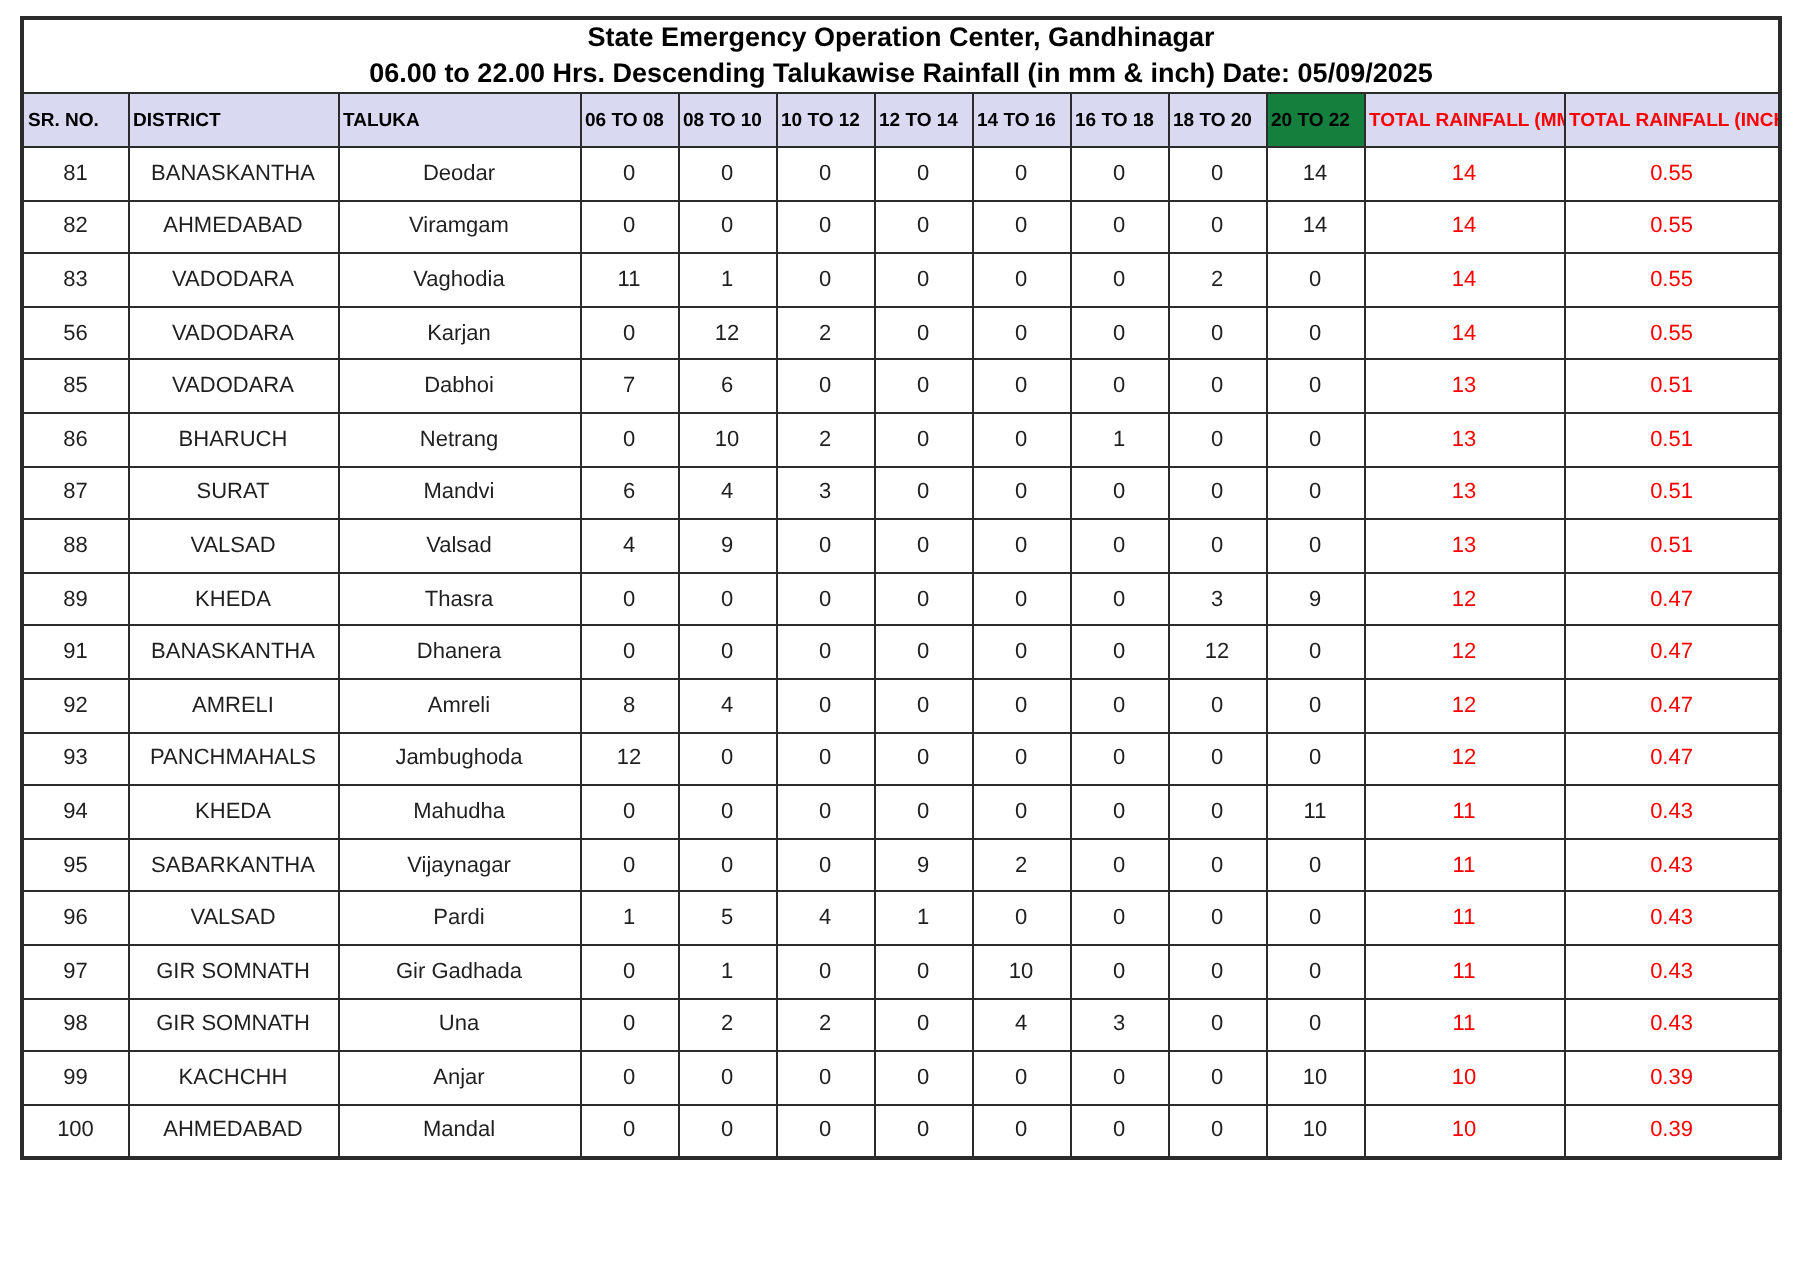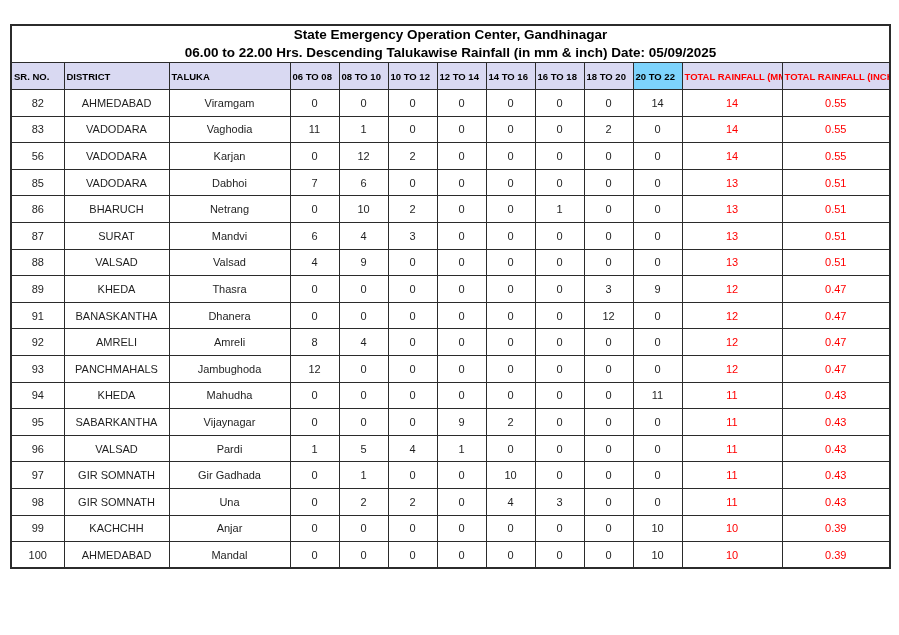--- a/index.html
+++ b/index.html
@@ -3,21 +3,21 @@
 <meta charset="utf-8">
 <style>
   * { box-sizing: border-box; }
   html, body { margin: 0; padding: 0; background: #ffffff; }
   body {
     width: 899px; height: 635px;
     font-family: "Liberation Sans", sans-serif;
     color: #1a1a1a;
     overflow: hidden;
   }
-  .page { padding: 24px 9px 0 10px; }
+  .page { padding: 8px 9px 0 10px; }
   table.rainfall {
     border-collapse: collapse;
     table-layout: fixed;
     width: 880px;
     border: 2px solid #2b2b2b;
   }
   table.rainfall th, table.rainfall td {
     border: 1px solid #2b2b2b;
     padding: 0 2px;
     overflow: hidden;
@@ -82,26 +82,41 @@
           <th style="background: rgb(217, 217, 242);">SR. NO.</th>
           <th style="background: rgb(217, 217, 242);">DISTRICT</th>
           <th style="background: rgb(217, 217, 242);">TALUKA</th>
           <th style="background: rgb(217, 217, 242);">06 TO 08</th>
           <th style="background: rgb(217, 217, 242);">08 TO 10</th>
           <th style="background: rgb(217, 217, 242);">10 TO 12</th>
           <th style="background: rgb(217, 217, 242);">12 TO 14</th>
           <th style="background: rgb(217, 217, 242);">14 TO 16</th>
           <th style="background: rgb(217, 217, 242);">16 TO 18</th>
           <th style="background: rgb(217, 217, 242);">18 TO 20</th>
-          <th style="background: #7dd3fc;">20 TO 22</th>
+          <th style="background: #15803d;">20 TO 22</th>
           <th class="red" style="background: rgb(217, 217, 242);">TOTAL RAINFALL (MM)</th>
           <th class="red" style="background: rgb(217, 217, 242);">TOTAL RAINFALL (INCH)</th>
         </tr>
     </thead>
     <tbody id="table-body">
+        <tr>
+          <td>81</td>
+          <td>BANASKANTHA</td>
+          <td>Deodar</td>
+          <td>0</td>
+          <td>0</td>
+          <td>0</td>
+          <td>0</td>
+          <td>0</td>
+          <td>0</td>
+          <td>0</td>
+          <td>14</td>
+          <td class="red">14</td>
+          <td class="red">0.55</td>
+        </tr>
         <tr>
           <td>82</td>
           <td>AHMEDABAD</td>
           <td>Viramgam</td>
           <td>0</td>
           <td>0</td>
           <td>0</td>
           <td>0</td>
           <td>0</td>
           <td>0</td>

